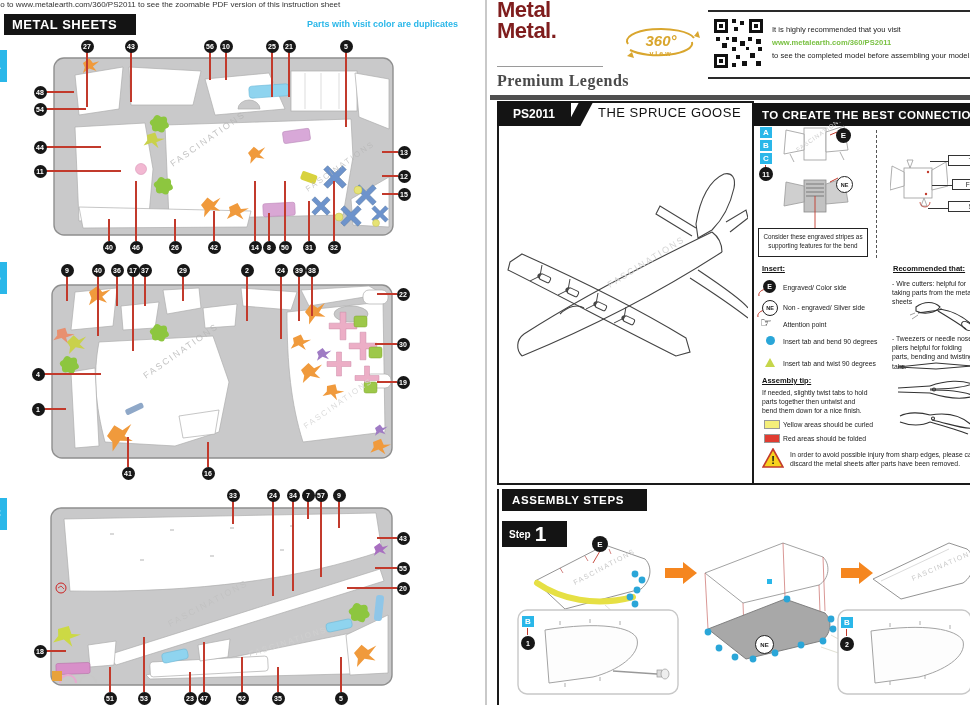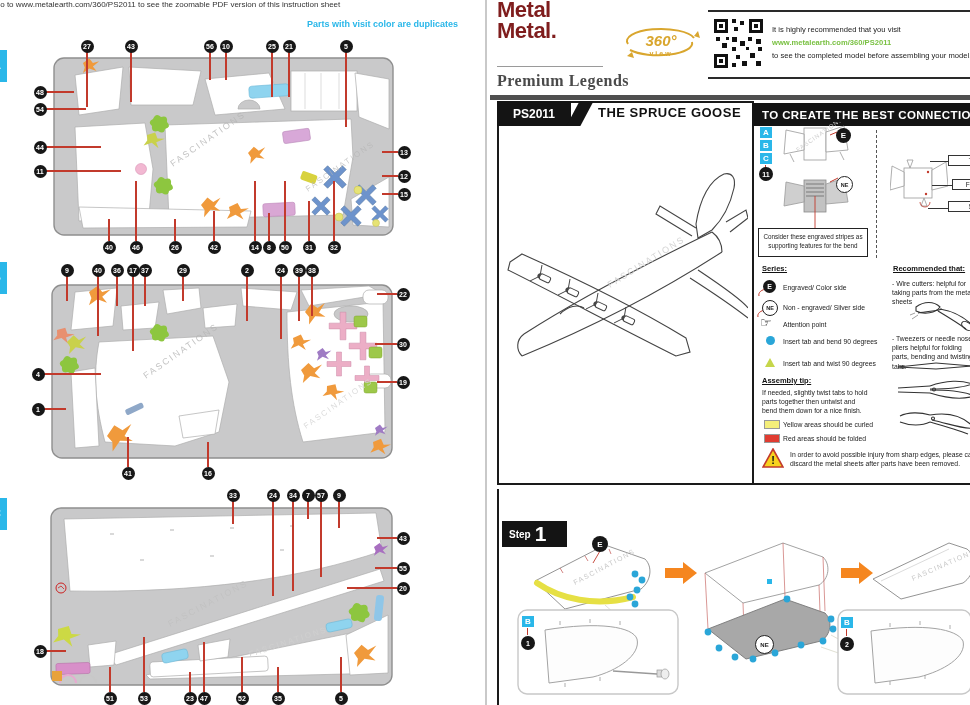--- a/index.html
+++ b/index.html
@@ -26,20 +26,21 @@
   .hline{position:absolute;background:#2a2a2a;height:1.5px;}
   .arrowo{fill:#f5861f;}
 </style>
 </head>
 <body>
 
 <div id="page">
 
   <div class="abs" style="left:-6px;top:0;width:480px;font-size:8px;color:#333;white-space:nowrap">Go to www.metalearth.com/360/PS2011 to see the zoomable PDF version of this instruction sheet</div>
 
+  <div class="bar abs" style="left:4px;top:14px;width:124px;height:21px;font-size:13px;letter-spacing:.5px;padding-left:8px">METAL SHEETS</div>
 
   <div class="abs" style="left:230px;top:19px;width:228px;text-align:right;font-size:9px;font-weight:bold;color:#2ab7e9">Parts with visit color are duplicates</div>
 
   <div class="sheet-letter" style="top:50px">
       <span>A</span>
     </div>
   <div class="sheet-letter" style="top:262px">
       <span>B</span>
     </div>
   <div class="sheet-letter" style="top:498px">
@@ -361,21 +362,21 @@
     <div>It is highly recommended that you visit</div>
     <div style="color:#7ac143;font-weight:bold">www.metalearth.com/360/PS2011</div>
     <div style="white-space:nowrap">to see the completed model before assembling your model.</div>
   </div>
 
   <div class="abs" style="left:490px;top:95px;width:480px;height:5px;background:#4f4f4f"></div>
 
   <div class="abs" style="left:497px;top:101px;width:253px;height:380px;border:2px solid #1a1a1a"></div>
   <div class="bar abs" style="left:497px;top:101px;width:74px;height:25px;font-size:12px;justify-content:center">PS2011</div>
   <div class="abs" style="left:573px;top:101px;width:14px;height:25px;background:#141414;transform:skewX(-28deg)"></div>
-  <div class="abs" style="left:598px;top:105px;font-size:13px;font-weight:700;letter-spacing:0.5px;color:#111">THE SPRUCE GOOSE</div>
+  <div class="abs" style="left:598px;top:105px;font-size:13px;font-weight:400;letter-spacing:0.5px;color:#111">THE SPRUCE GOOSE</div>
 
   <svg class="abs" style="left:500px;top:128px" width="248" height="350" viewBox="0 0 248 350">
     <g fill="none" stroke="#444" stroke-width="1.1">
       <path d="M196,96 C200,70 210,52 224,46 C232,44 236,50 234,60 C230,78 222,92 212,102 L198,110 Z"></path>
       <path d="M196,100 L160,78 L156,86 L192,108"></path>
       <path d="M226,94 L246,82 L248,90 L230,104"></path>
       <path d="M24,206 C80,170 150,134 212,104"></path>
       <path d="M22,228 C90,200 160,164 222,124"></path>
       <path d="M24,206 C16,212 16,222 22,228"></path>
       <path d="M212,104 C220,110 222,118 222,124"></path>
@@ -467,21 +468,21 @@
     <circle cx="36" cy="44" r="1.2" fill="#c23a2c"></circle>
     <path d="M30,52 a5,5 0 0 0 10,0" fill="none" stroke="#c23a2c" stroke-width="0.8"></path>
   </svg>
   <div class="abs" style="left:930px;top:161px;width:18px;height:1px;background:#333"></div>
   <div class="abs" style="left:932px;top:185px;width:20px;height:1px;background:#333"></div>
   <div class="abs" style="left:928px;top:208px;width:20px;height:1px;background:#333"></div>
   <div class="lbox" style="left:948px;top:155px">Tab</div>
   <div class="lbox" style="left:952px;top:179px">Fold line</div>
   <div class="lbox" style="left:948px;top:201px">Slot</div>
 
-  <div class="abs utitle" style="left:762px;top:264px">Series:</div>
+  <div class="abs utitle" style="left:762px;top:264px">Insert:</div>
   <div class="ncirc" style="left:763px;top:280px;width:13px;height:13px;font-size:7px">E</div>
   <svg class="abs" style="left:757px;top:287px" width="12" height="10">
       <path d="M11,2 C4,2 1,6 2,9" fill="none" stroke="#c23a2c" stroke-width="1"></path>
     </svg>
   <div class="abs smalltext" style="left:783px;top:283px">Engraved/ Color side</div>
   <div class="necirc" style="left:762px;top:300px;width:14px;height:14px;font-size:5.5px">NE</div>
   <svg class="abs" style="left:756px;top:308px" width="12" height="10">
       <path d="M11,2 C4,2 1,6 2,9" fill="none" stroke="#c23a2c" stroke-width="1"></path>
     </svg>
   <div class="abs smalltext" style="left:783px;top:303px">Non - engraved/ Silver side</div>
@@ -531,20 +532,21 @@
     <g fill="none" stroke="#333" stroke-width="1.1">
       <path d="M4,10 C12,6 24,6 34,9"></path>
       <path d="M4,16 C14,20 26,20 34,16"></path>
       <path d="M34,9 C52,6 68,10 78,22 C70,24 54,18 36,14"></path>
       <path d="M34,16 C48,20 62,24 72,28"></path>
       <circle cx="37" cy="12.5" r="1.5"></circle>
     </g>
   </svg>
 
   <div class="abs" style="left:497px;top:489px;width:2px;height:216px;background:#1a1a1a"></div>
+  <div class="bar abs" style="left:502px;top:489px;width:135px;height:22px;font-size:11.5px;letter-spacing:.6px;padding-left:10px">ASSEMBLY STEPS</div>
   <div class="bar abs" style="left:502px;top:521px;width:58px;height:26px;padding-left:7px;gap:4px">
     <span style="font-size:10px">Step</span>
     <span style="font-size:21px">1</span>
   </div>
 
   <svg class="abs" style="left:505px;top:535px" width="466" height="170" viewBox="0 0 466 170">
 
     <path d="M30,46 L100,10 L140,24 C148,32 146,46 136,54 L60,74 Z" fill="#fff" stroke="#888" stroke-width="0.9"></path>
     <path d="M32,48 C55,64 90,72 128,62" fill="none" stroke="#e6e044" stroke-width="6" stroke-linecap="round"></path>
     <g stroke="#c0504d" stroke-width="0.7">

